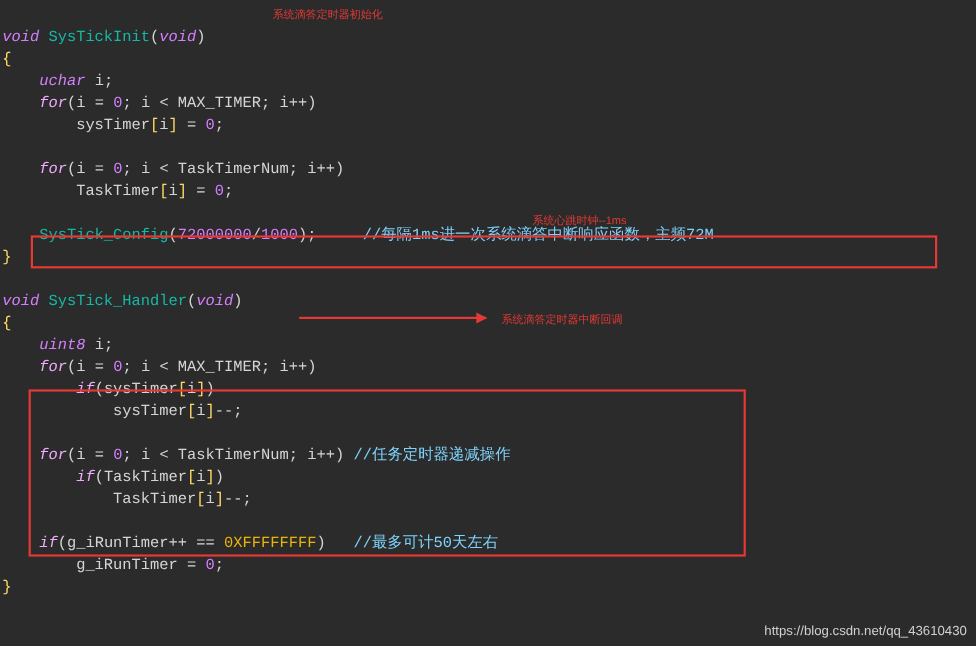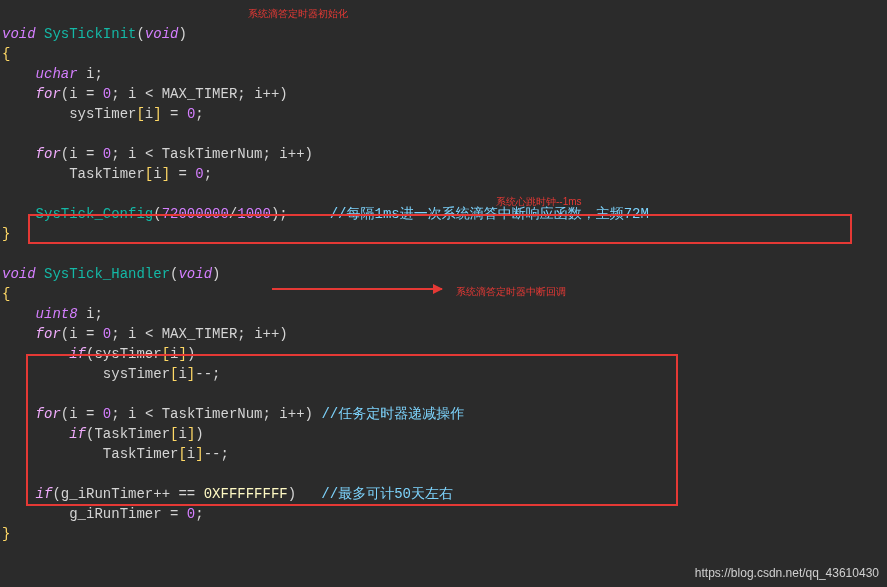--- a/index.html
+++ b/index.html
@@ -20,21 +20,21 @@
   }
   .kw   { color: #f0abfc; font-style: italic; }
   .type { color: #d57fff; font-style: italic; }
   .id   { color: #d4d4d4; }
   .fn   { color: #14b8a6; }
   .num  { color: #d57fff; }
   .op   { color: #d4d4d4; }
   .punc { color: #d4d4d4; }
   .brkt { color: #ffd966; }
   .cmcn { color: #7dd3fc; }
-  .hexf { color: #fef9c3; }
+  .hexf { color: #eab308; }
 
   .ann {
     position: absolute;
     color: #e53935;
     font-family: "Microsoft YaHei", Arial, sans-serif;
     font-size: 10px;
     white-space: nowrap;
   }
   .box1 {
     position: absolute;
@@ -106,20 +106,20 @@
     <span class="kw">for</span><span class="punc">(</span><span class="id">i</span> <span class="op">=</span> <span class="num">0</span><span class="punc">;</span> <span class="id">i</span> <span class="op">&lt;</span> <span class="id">TaskTimerNum</span><span class="punc">;</span> <span class="id">i</span><span class="op">++</span><span class="punc">)</span> <span class="cmcn">//任务定时器递减操作</span>
         <span class="kw">if</span><span class="punc">(</span><span class="id">TaskTimer</span><span class="brkt">[</span><span class="id">i</span><span class="brkt">]</span><span class="punc">)</span>
             <span class="id">TaskTimer</span><span class="brkt">[</span><span class="id">i</span><span class="brkt">]</span><span class="op">--</span><span class="punc">;</span>
 
     <span class="kw">if</span><span class="punc">(</span><span class="id">g_iRunTimer</span><span class="op">++</span> <span class="op">==</span> <span class="hexf">0XFFFFFFFF</span><span class="punc">)</span>   <span class="cmcn">//最多可计50天左右</span>
         <span class="id">g_iRunTimer</span> <span class="op">=</span> <span class="num">0</span><span class="punc">;</span>
 <span class="brkt">}</span>
 </div>
 
 <div class="ann" style="left:248px; top:4px;">系统滴答定时器初始化</div>
-<div class="ann" style="left:496px; top:192px;">系统心跳时钟--1ms</div>
+<div class="ann" style="left:484px; top:192px;">系统心跳时钟--1ms</div>
 <div class="ann" style="left:456px; top:282px;text-align:right;">系统滴答定时器中断回调</div>
 
 <div class="box1"></div>
 <div class="box2"></div>
 <div class="arrow"></div>
 
 <div class="watermark">https://blog.csdn.net/qq_43610430</div>
 
 </body></html>

